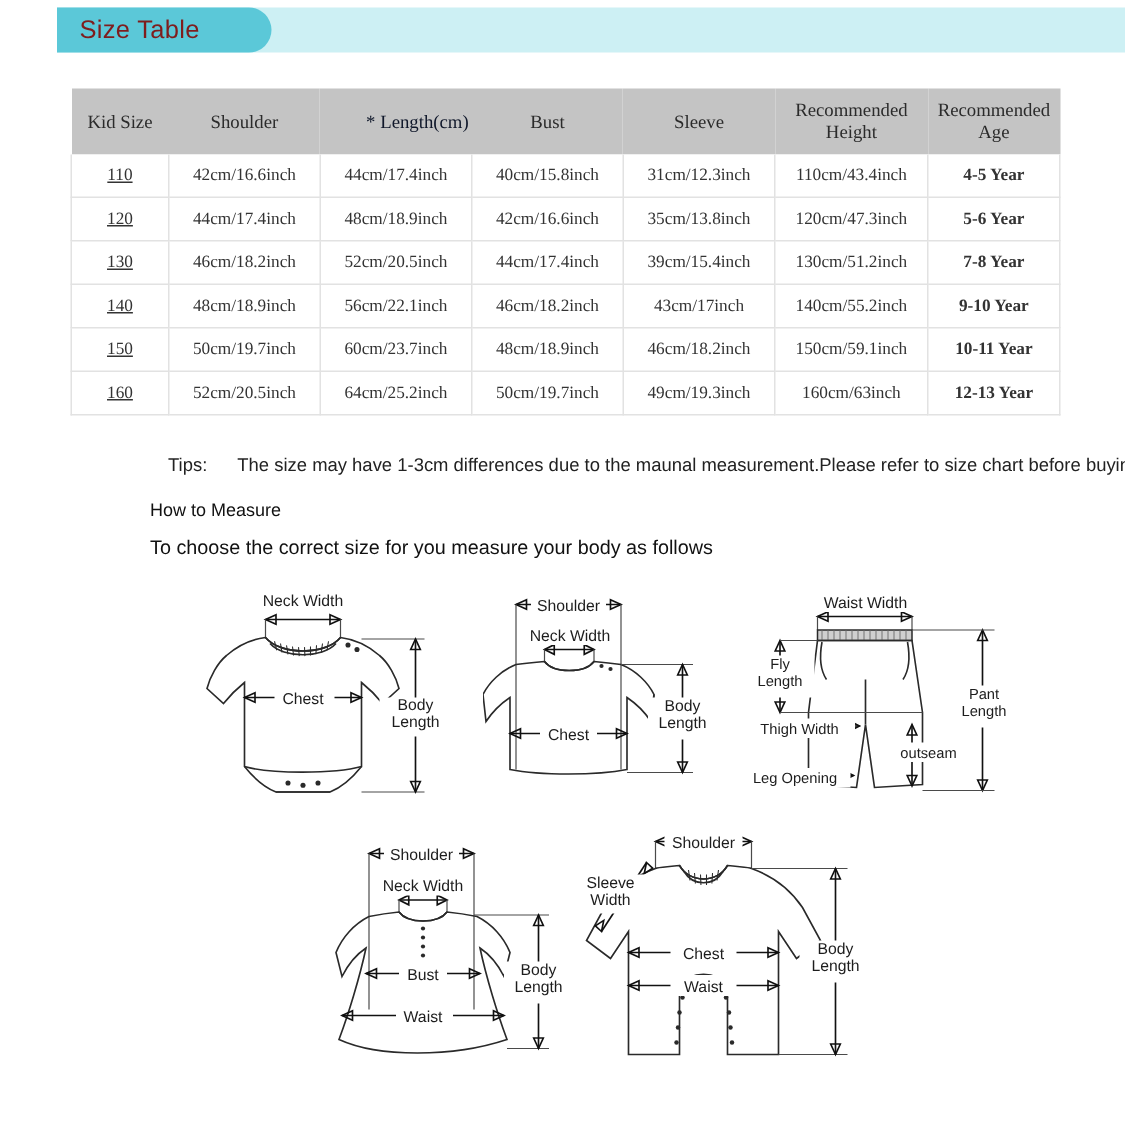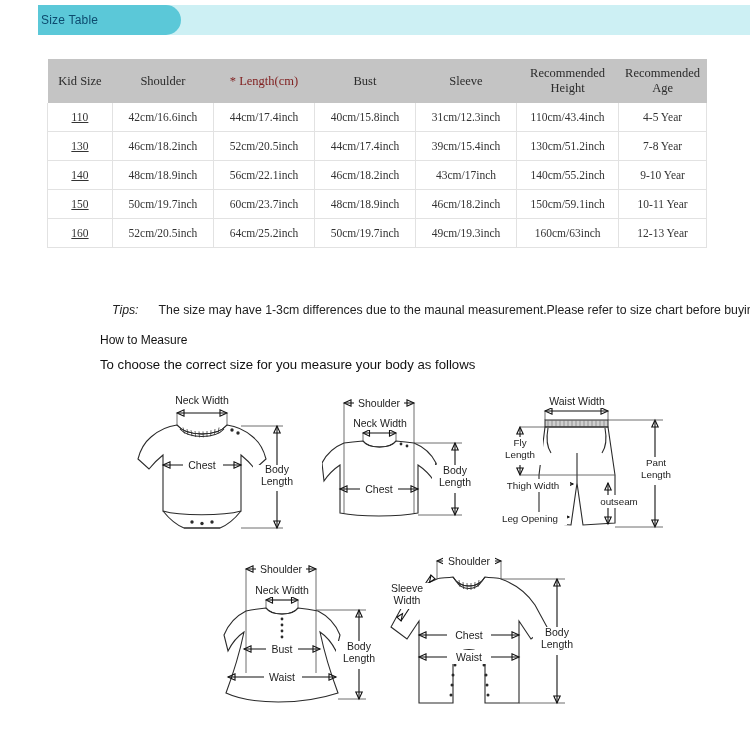--- a/index.html
+++ b/index.html
@@ -13,49 +13,49 @@
   .banner{
     position:absolute;left:38px;top:5px;width:712px;height:30px;
     background:#cdf0f4;
   }
   .banner-pill{
     position:absolute;left:0;top:0;width:143px;height:30px;
     background:#5bc8d8;border-radius:0 16px 16px 0;
     display:flex;align-items:center;
   }
   .banner-pill span{
-    color:#0c4a6e;font-size:12px;padding-left:3px;letter-spacing:.2px;
+    color:#7f1d1d;font-size:17px;padding-left:15px;letter-spacing:.2px;
   }
 
   
   .table-wrap{position:absolute;left:47px;top:59px;width:660px;}
   table.size-table{border-collapse:collapse;width:660px;
     font-family:"Liberation Serif", serif;border-radius:10px;}
   table.size-table th{
     background:#c4c4c4;color:#2b2b2b;font-weight:normal;
     font-size:12.5px;line-height:15px;padding:7px 2px;text-align:center;
     border:none;
   }
-  table.size-table th.accent{color:#7f1d1d;}
+  table.size-table th.accent{color:#0f172a;text-align:right;}
   table.size-table td{
     border:1px solid #e2e2e2;border-top:none;
     font-size:11.5px;color:#333;text-align:center;padding:8px 2px;
     background:#fff;
   }
   table.size-table tr td:first-child{border-left:1px solid #e2e2e2;text-decoration:underline;}
   .c0{width:70px;}
   .c1,.c2,.c3,.c4,.c5{width:103px;}
-  .c6{width:85px;}
+  .c6{width:85px;font-weight:bold;}
 
   
   .tips{
     position:absolute;left:112px;top:303px;font-size:12.3px;color:#222;
     white-space:nowrap;
   }
-  .tips .lbl{margin-right:20px;font-style:italic;}
+  .tips .lbl{margin-right:20px;}
   .how-title{
     position:absolute;left:100px;top:333px;font-size:12px;color:#111;
   }
   .how-sub{
     position:absolute;left:100px;top:357px;font-size:13.2px;color:#111;
   }
 
   
   .diagrams{position:absolute;left:0;top:385px;width:622px;height:365px;}
   .dg{position:absolute;}
@@ -99,20 +99,29 @@
     </thead>
     <tbody>
         <tr>
           <td class="c0">110</td>
           <td class="c1">42cm/16.6inch</td>
           <td class="c2">44cm/17.4inch</td>
           <td class="c3">40cm/15.8inch</td>
           <td class="c4">31cm/12.3inch</td>
           <td class="c5">110cm/43.4inch</td>
           <td class="c6">4-5 Year</td>
+        </tr>
+        <tr>
+          <td class="c0">120</td>
+          <td class="c1">44cm/17.4inch</td>
+          <td class="c2">48cm/18.9inch</td>
+          <td class="c3">42cm/16.6inch</td>
+          <td class="c4">35cm/13.8inch</td>
+          <td class="c5">120cm/47.3inch</td>
+          <td class="c6">5-6 Year</td>
         </tr>
         <tr>
           <td class="c0">130</td>
           <td class="c1">46cm/18.2inch</td>
           <td class="c2">52cm/20.5inch</td>
           <td class="c3">44cm/17.4inch</td>
           <td class="c4">39cm/15.4inch</td>
           <td class="c5">130cm/51.2inch</td>
           <td class="c6">7-8 Year</td>
         </tr>

